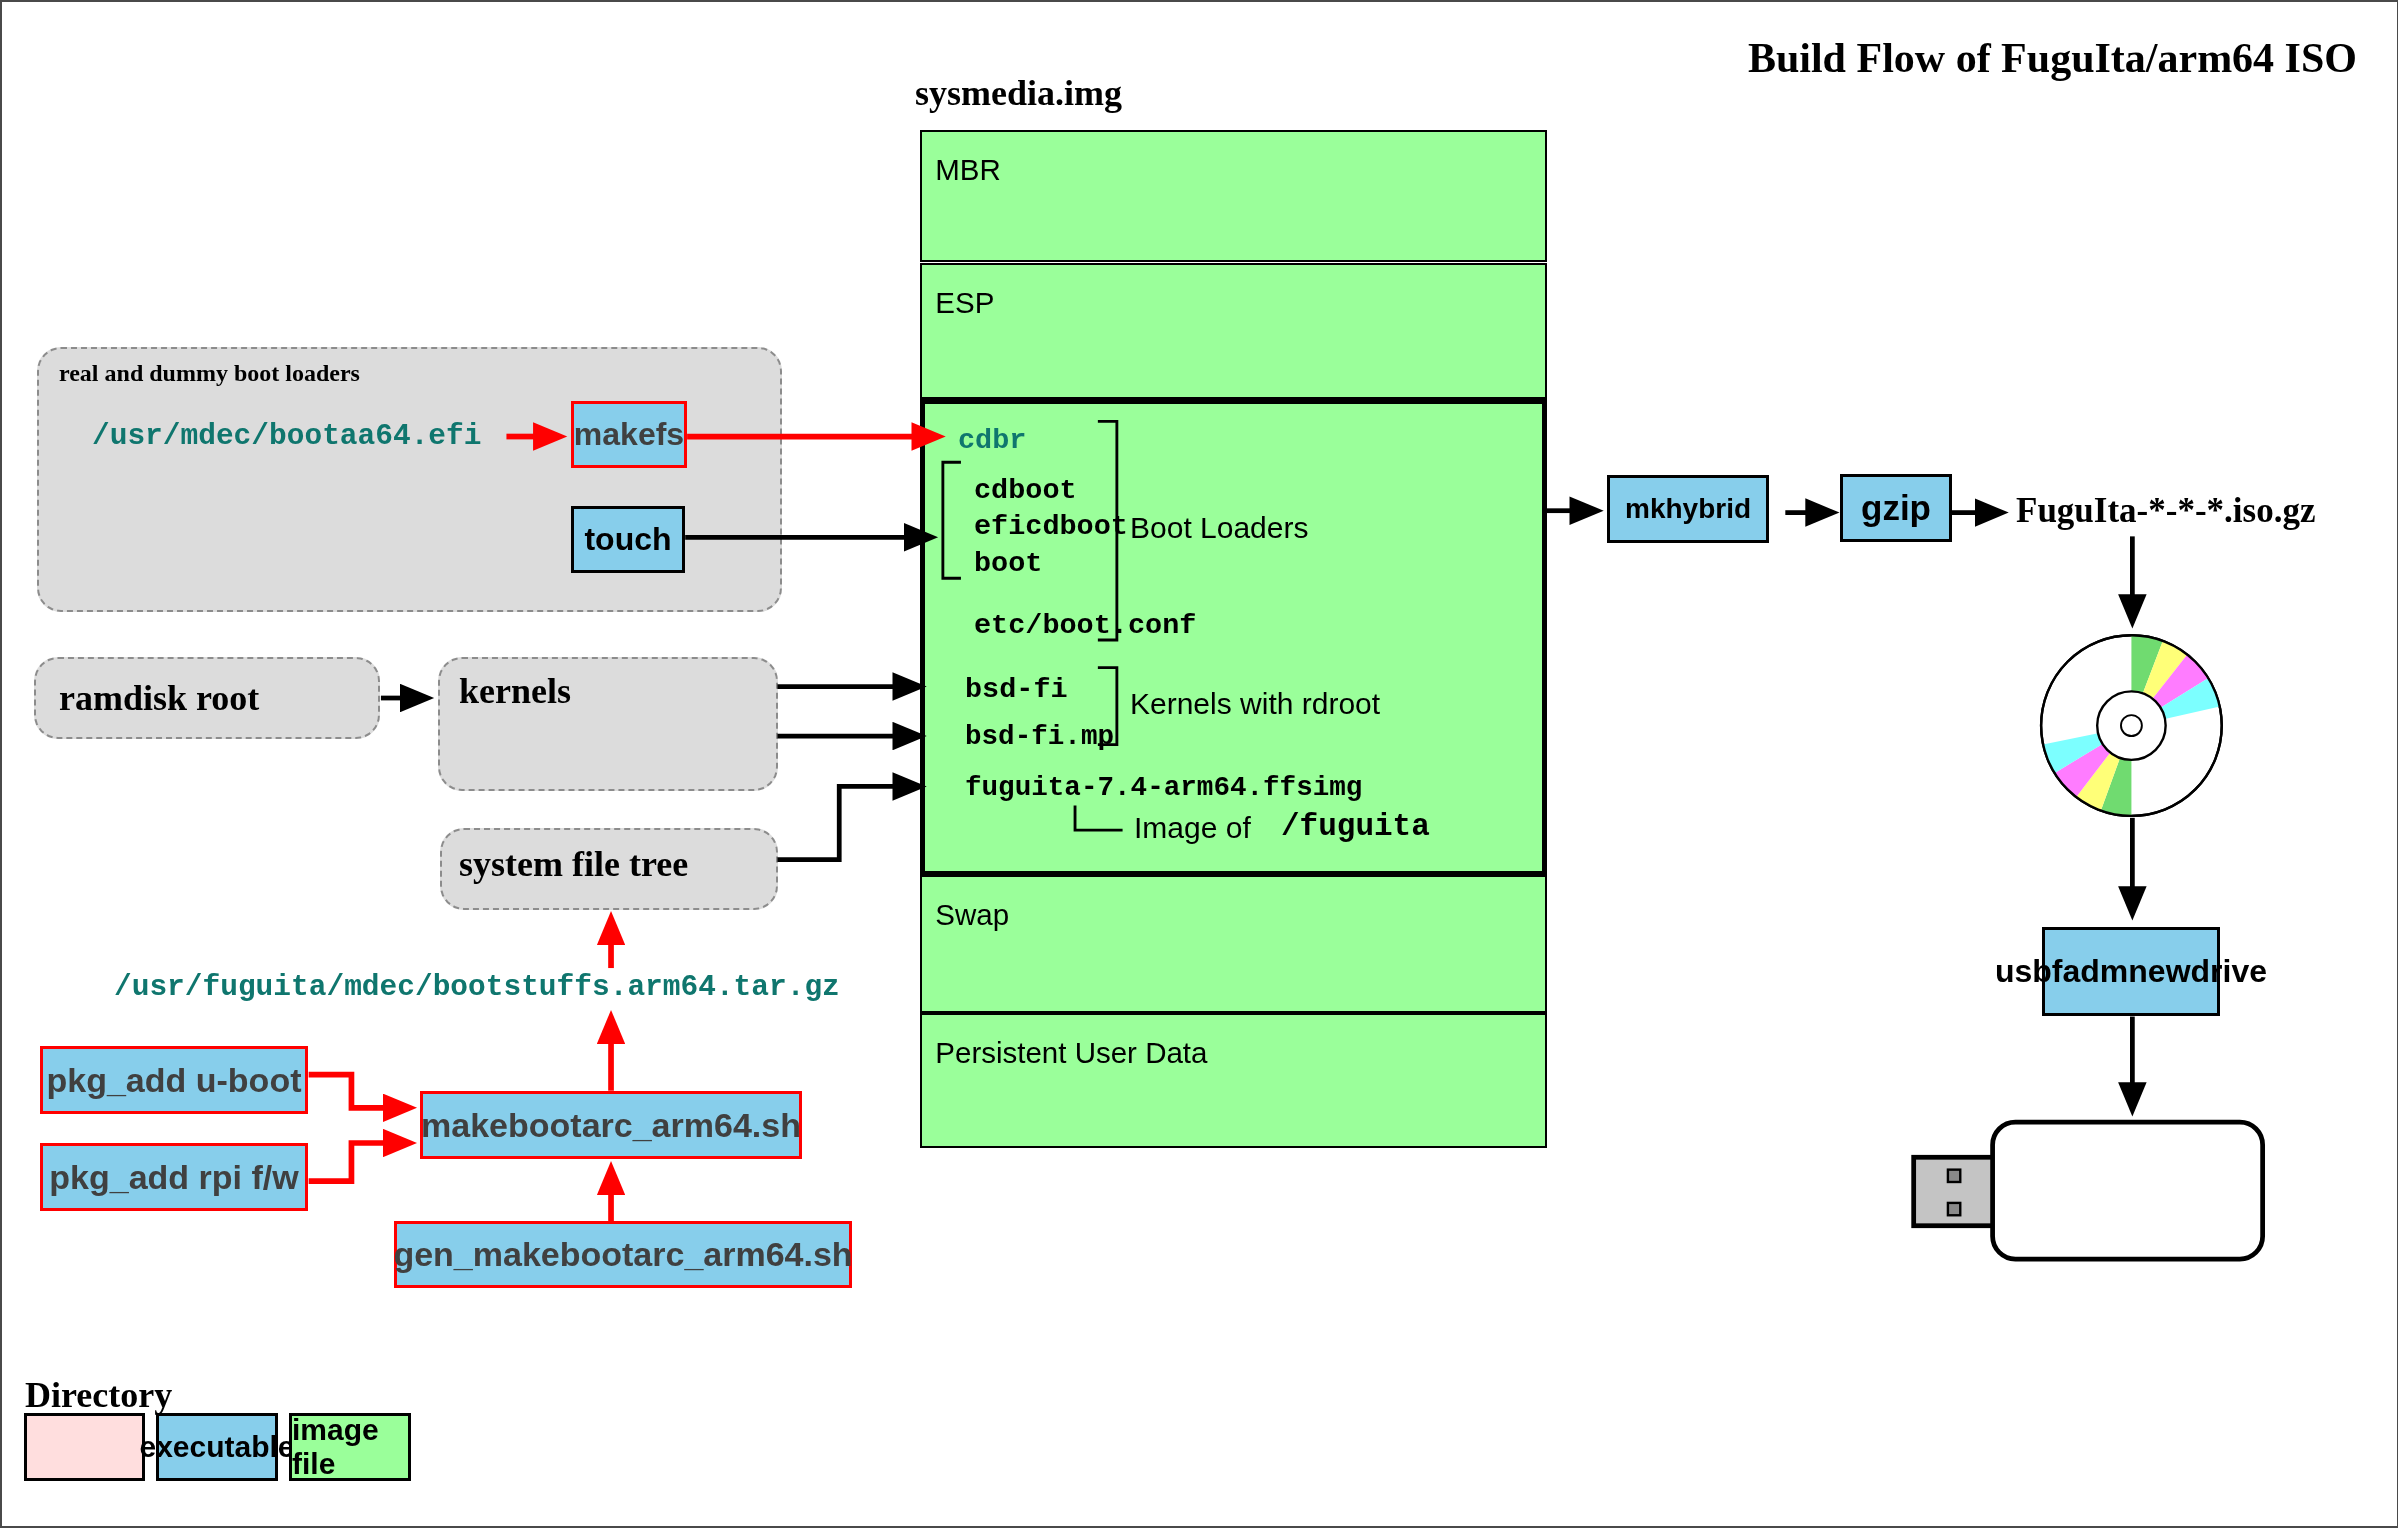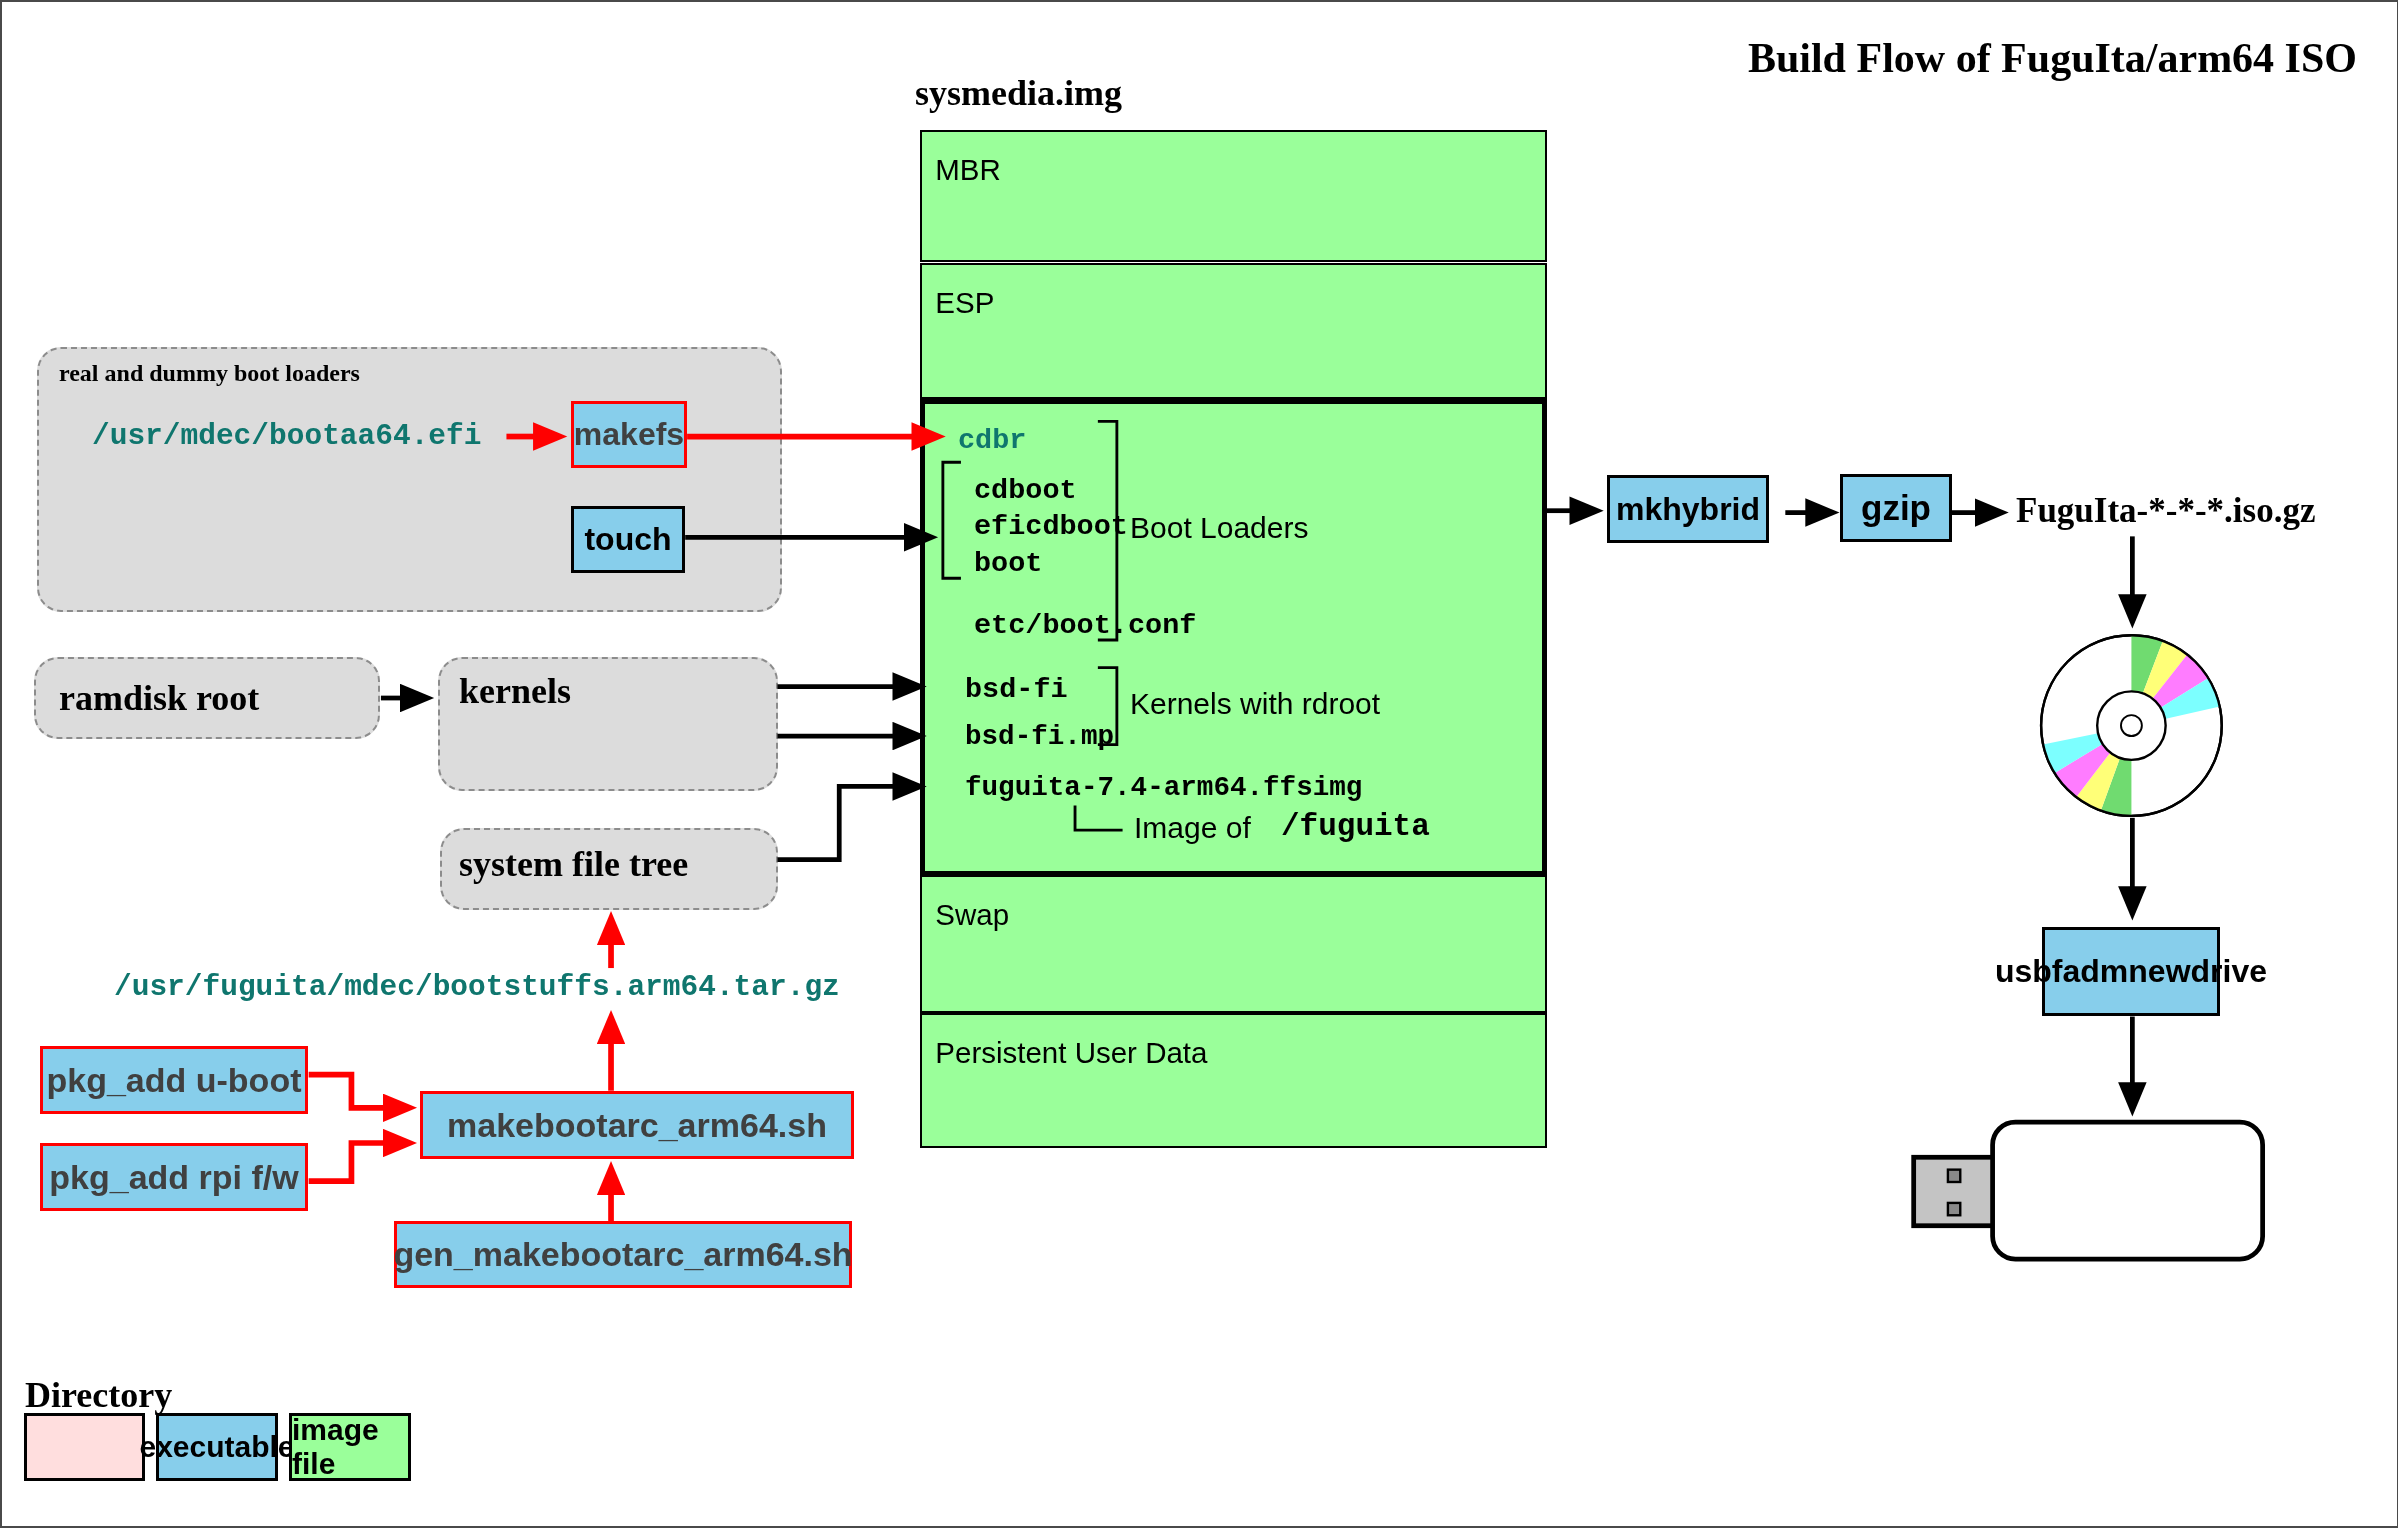--- a/index.html
+++ b/index.html
@@ -90,28 +90,28 @@
     <div class="t-serif-b" style="font-size:36px;padding:13.3px 0 0 17px;">system file tree</div>
   </div>
 
   <div class="abs t-mono-b red" style="left:112px;top:968px;font-size:29.5px;">/usr/fuguita/mdec/bootstuffs.arm64.tar.gz</div>
   <div class="abs bluebox redb" style="left:38px;top:1044px;width:268px;height:68px;font-size:34px;">
     <span>pkg_add u-boot</span>
   </div>
   <div class="abs bluebox redb" style="left:38px;top:1141px;width:268px;height:68px;font-size:34px;">
     <span>pkg_add rpi f/w</span>
   </div>
-  <div class="abs bluebox redb" style="left:418px;top:1089px;width:434px;height:68px;font-size:34px;">
+  <div class="abs bluebox redb" style="left:418px;top:1089px;width:382px;height:68px;font-size:34px;">
     <span>makebootarc_arm64.sh</span>
   </div>
   <div class="abs bluebox redb" style="left:380px;top:1219px;width:458px;height:67px;font-size:34px;margin-left:12px;">
     <span>gen_makebootarc_arm64.sh</span>
   </div>
 
-  <div class="abs bluebox" style="left:1605px;top:473px;width:162px;height:68px;font-size:32px;">
+  <div class="abs bluebox" style="left:1605px;top:473px;width:162px;height:68px;font-size:28px;">
     <span>mkhybrid</span>
   </div>
   <div class="abs bluebox" style="left:1838px;top:472px;width:112px;height:68px;font-size:35px;">
     <span>gzip</span>
   </div>
   <div class="abs t-serif-b" style="left:2014px;top:489px;font-size:35px;">FuguIta-*-*-*.iso.gz</div>
   <div class="abs bluebox" style="left:2040px;top:925px;width:178px;height:89px;font-size:32px;line-height:1.2;flex-direction:row;">
     <span>usbfadm</span>
     <span>newdrive</span>
   </div>

